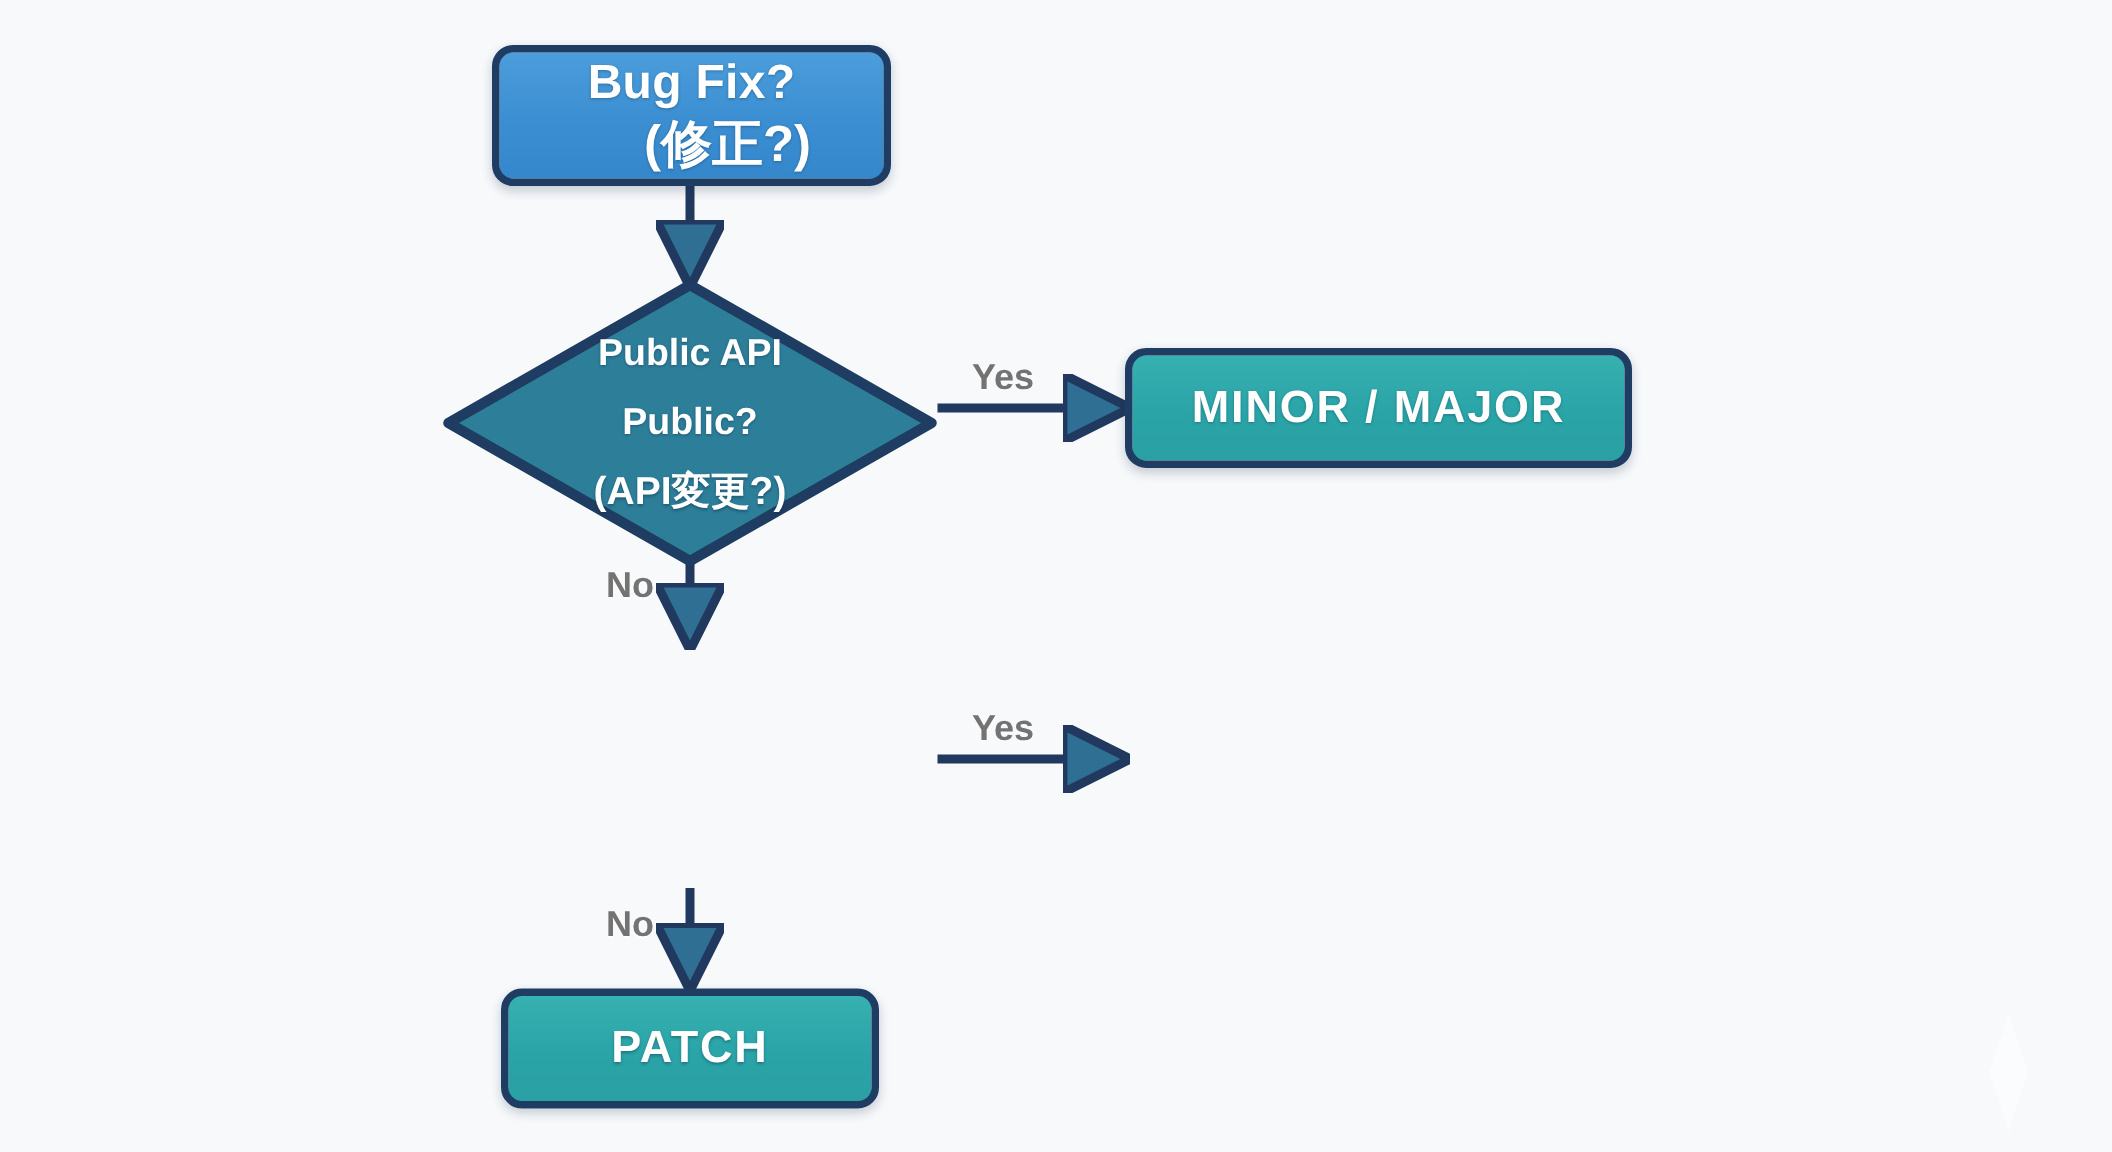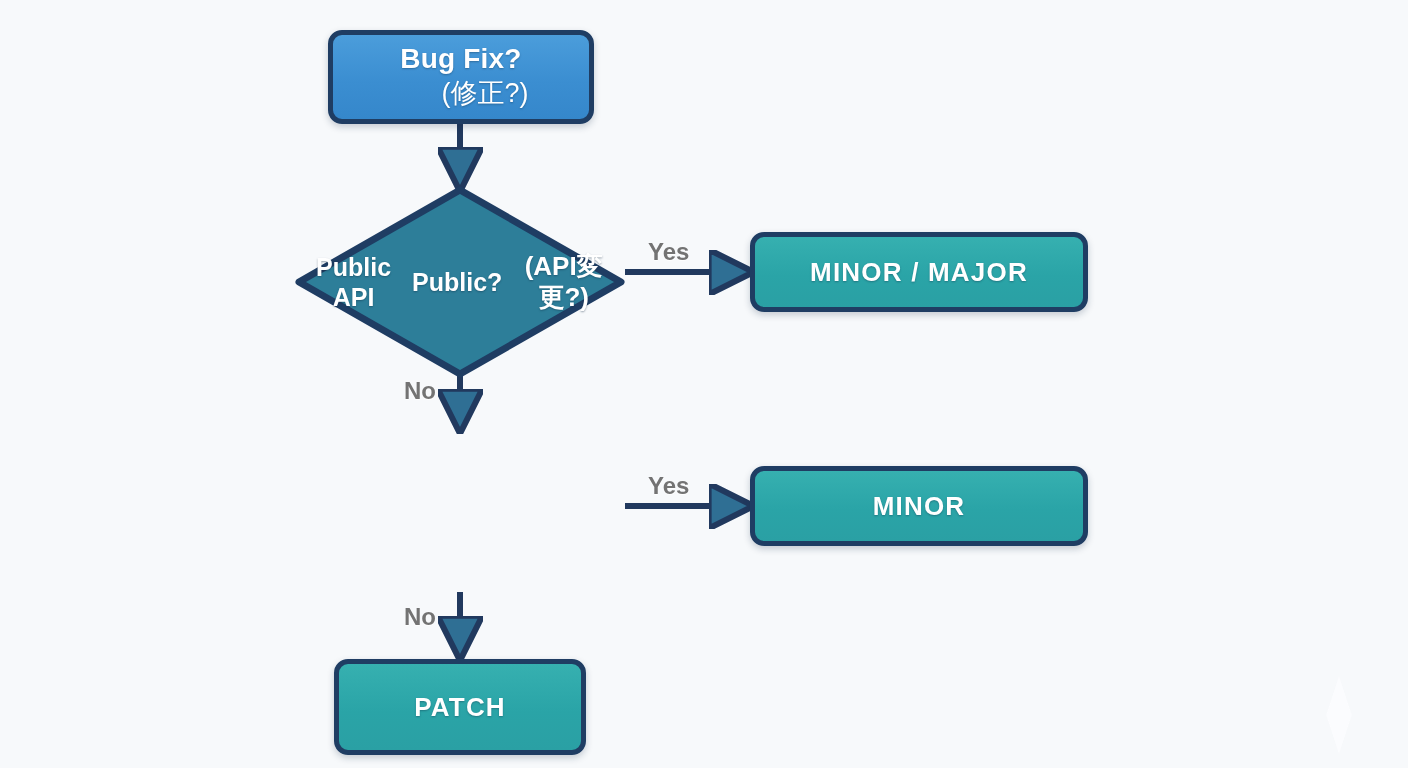--- a/index.html
+++ b/index.html
@@ -66,42 +66,43 @@
     left: 0; top: 0;
     width: 100%;
     height: 100%;
   }
   .diamond-text {
     position: absolute;
     left: 0; top: 0;
     width: 100%;
     height: 100%;
     display: flex;
-    flex-direction: row;
+    flex-direction: column;
     align-items: center;
     justify-content: center;
     color: #ffffff;
     text-align: center;
     text-shadow: 0 1px 2px rgba(12,38,60,.4);
     line-height: 1.2;
+    gap: 16px;
   }
 
   .edge-label {
     position: absolute;
     color: #737373;
     font-weight: 700;
     text-shadow: 0 1px 1px rgba(255,255,255,.85);
     white-space: nowrap;
   }
 
-  .t-start-en { font-size: 28px; font-weight: 700; letter-spacing: .2px; }
-  .t-start-ja { font-size: 27px; font-weight: 400; margin-left: 48px; }
+  .t-start-en { font-size: 32px; font-weight: 700; letter-spacing: .2px; }
+  .t-start-ja { font-size: 34px; font-weight: 700; margin-left: 48px; }
   .t-dia-en   { font-size: 25px; font-weight: 700; }
   .t-dia-ja   { font-size: 26px; font-weight: 700; }
-  .t-result   { font-size: 26px; font-weight: 600; letter-spacing: 1.2px; }
+  .t-result   { font-size: 30px; font-weight: 600; letter-spacing: 1.2px; }
   .t-edge     { font-size: 24px; }
 </style>
 </head>
 <body>
 
 <div id="canvas">
 
   <svg class="edges" viewBox="0 0 1408 768" width="1408" height="768" aria-hidden="true">
     <defs>
       <marker id="arrowhead" viewBox="0 0 12 12" refX="10.5" refY="6" markerWidth="7.5" markerHeight="7.5" orient="auto-start-reverse">
@@ -144,25 +145,22 @@
       <span class="t-dia-en">Public?</span>
       <span class="t-dia-ja">(API変更?)</span>
     </div>
   </div>
 
   <div class="node box result" style="left:750px; top:232px; width:338px; height:80px;">
     <span class="t-result">MINOR / MAJOR</span>
   </div>
 
 
-  <div class="node box result" style="left:750px; top:466px; width:338px; height:80px;">
-    <span class="t-result">MINOR</span>
-  </div>
 
-  <div class="node box result" style="left:334px; top:659px; width:252px; height:96px;">
+  <div class="node box result" style="left:334px; top:659px; width:252px; height:80px;">
     <span class="t-result">PATCH</span>
   </div>
 
   <div class="edge-label t-edge" style="left:648px; top:238px;">Yes</div>
 
   <div class="edge-label t-edge" style="left:404px; top:377px;">No</div>
 
   <div class="edge-label t-edge" style="left:648px; top:472px;">Yes</div>
 
   <div class="edge-label t-edge" style="left:404px; top:603px;">No</div>

